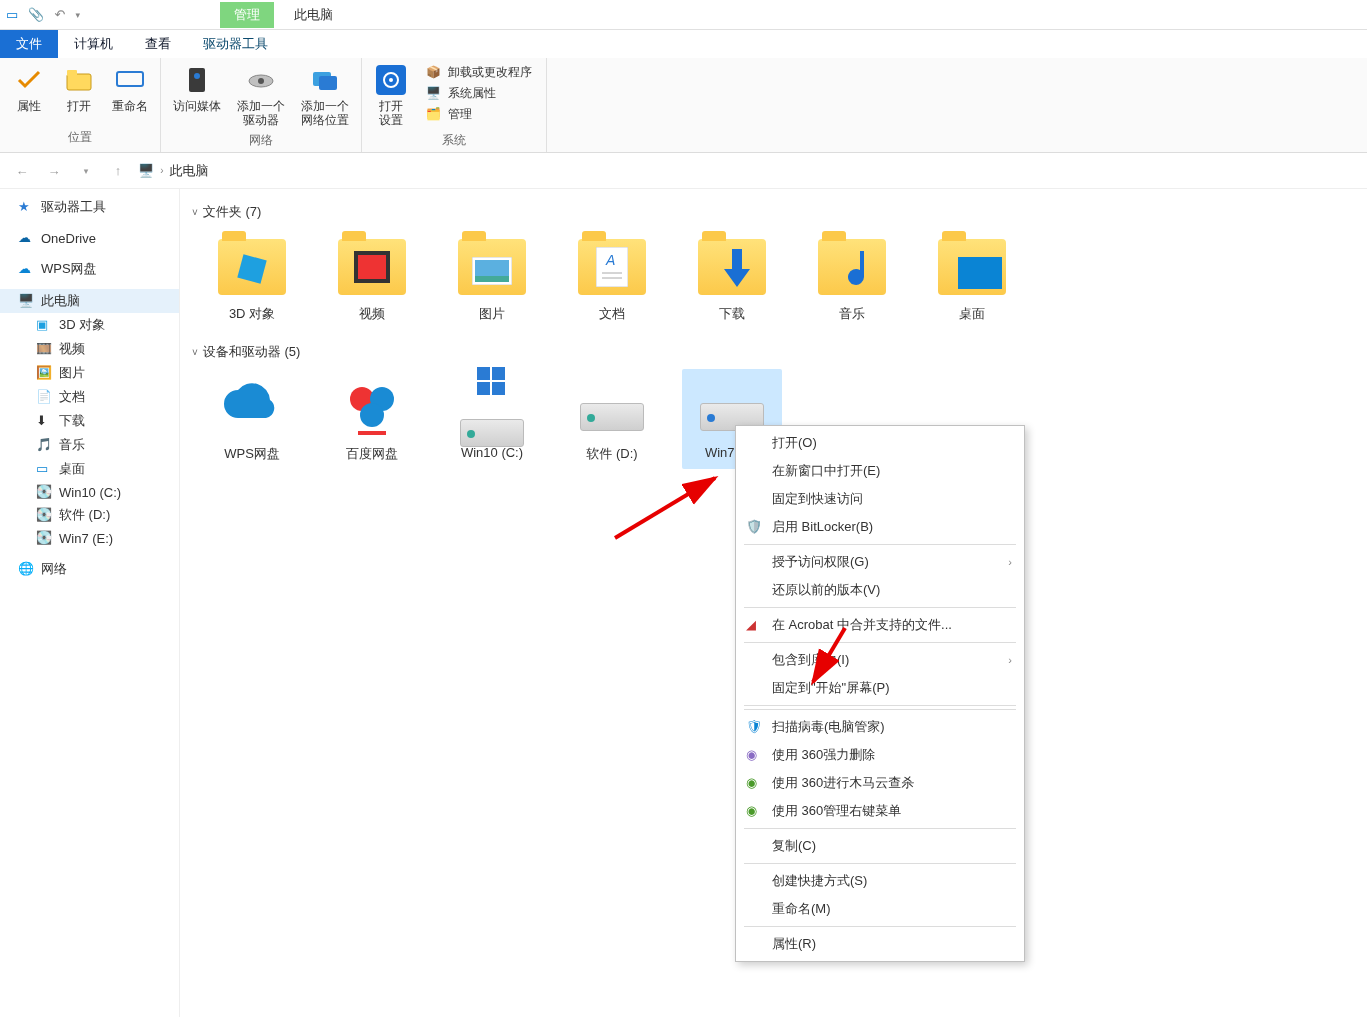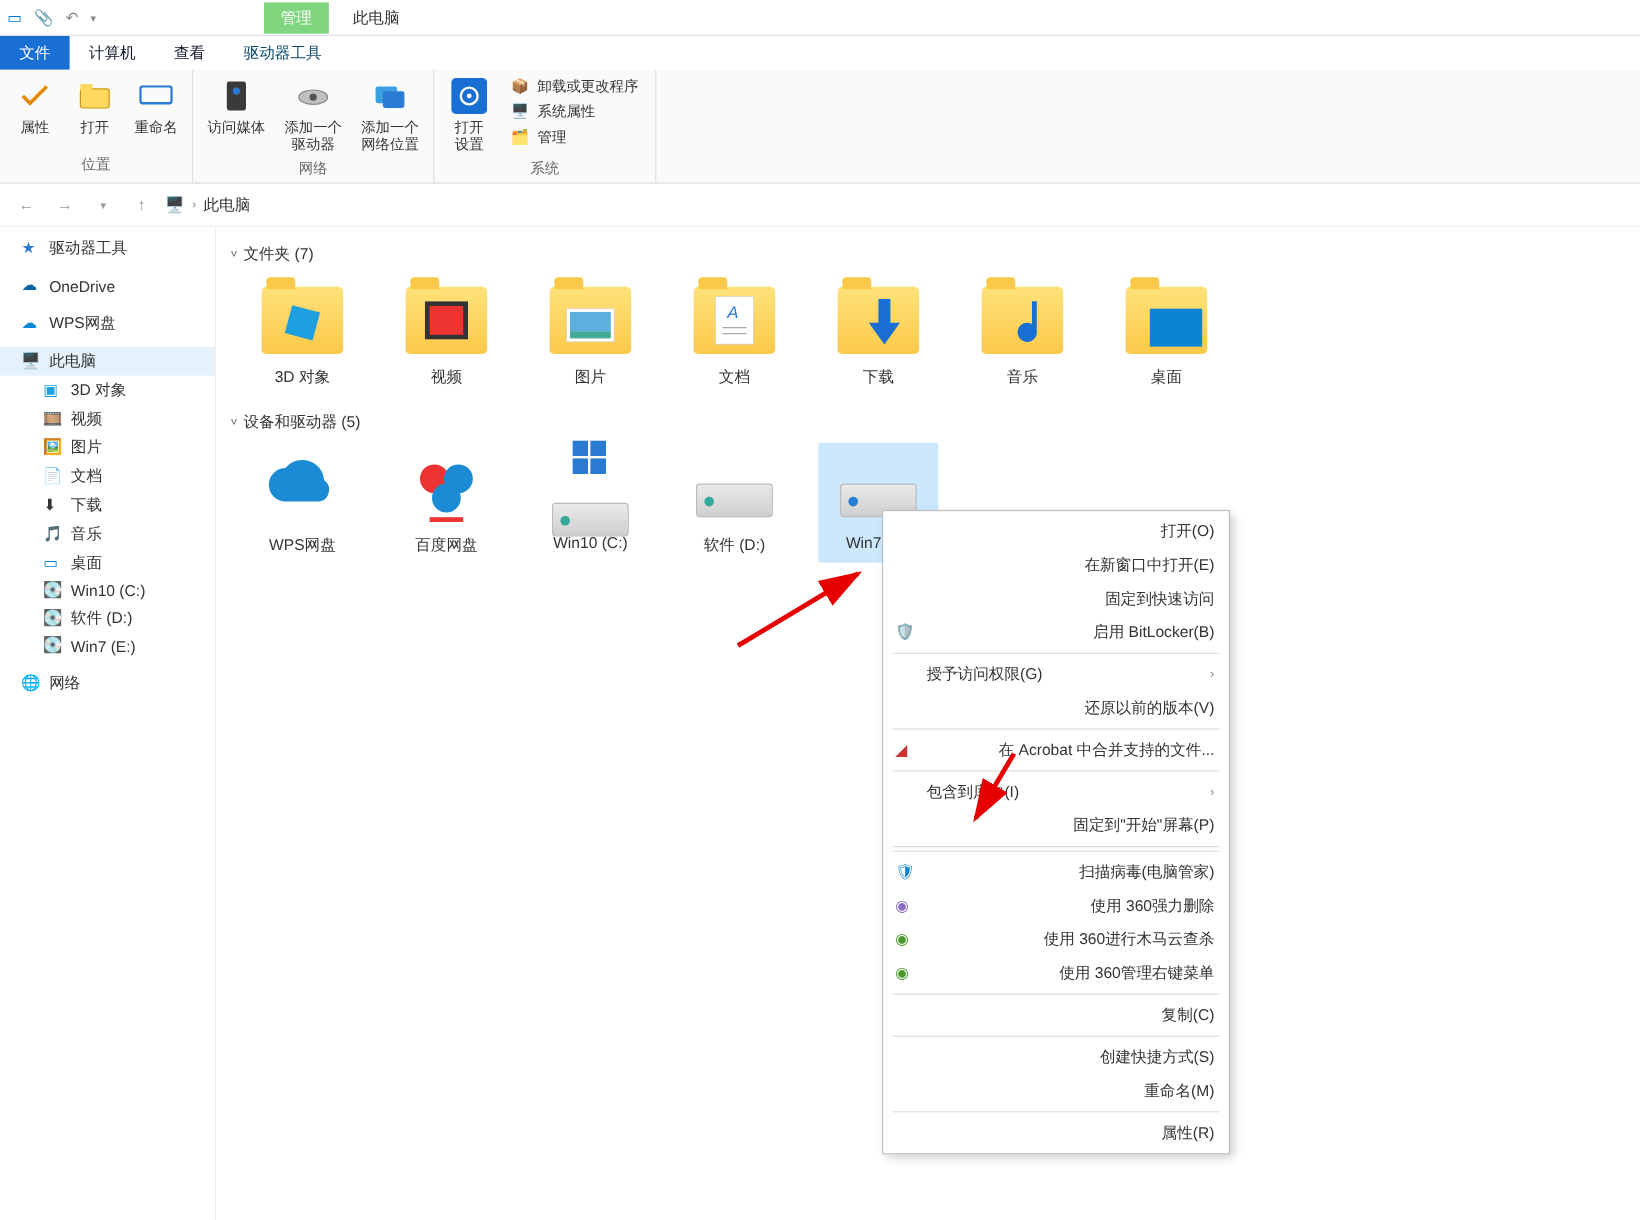--- a/index.html
+++ b/index.html
@@ -41,21 +41,21 @@
 .main { flex: 1; padding: 8px 12px; position: relative; }
 .group-header { display: flex; align-items: center; gap: 5px; font-size: 13px; color: #333; margin: 6px 0 8px; cursor: pointer; }
 .group-header .chev { color: #666; font-size: 10px; }
 .items-grid { display: flex; flex-wrap: wrap; gap: 20px; padding-left: 10px; }
 .grid-item { width: 100px; display: flex; flex-direction: column; align-items: center; gap: 6px; padding: 6px 4px; cursor: pointer; border-radius: 2px; }
 .grid-item.selected { background: #cce8ff; }
 .grid-item .big-icon { width: 72px; height: 64px; display: flex; align-items: center; justify-content: center; }
 .grid-item .item-label { font-size: 13px; text-align: center; }
 
 .context-menu { position: absolute; left: 735px; top: 425px; width: 290px; background: #fff; border: 1px solid #c0c0c0; box-shadow: 3px 3px 8px rgba(0,0,0,0.2); padding: 3px 0; z-index: 100; }
-.context-menu .mi { padding: 5px 12px 5px 36px; font-size: 13px; cursor: pointer; position: relative; display: flex; align-items: center; justify-content: flex-end; }
+.context-menu .mi { padding: 5px 12px 5px 36px; font-size: 13px; cursor: pointer; position: relative; display: flex; align-items: center; }
 .context-menu .mi.highlight { background: #f0f0f0; }
 .context-menu .mi .arrow { margin-left: auto; color: #888; font-size: 11px; }
 .context-menu .mi .mico { position: absolute; left: 10px; width: 16px; height: 16px; }
 .context-menu .sep { height: 1px; background: #dcdcdc; margin: 3px 8px; }
 
 .annotation-arrow { position: absolute; pointer-events: none; z-index: 200; }
 
 
 .folder-yellow { width: 68px; height: 56px; background: linear-gradient(#ffe27a,#fcc94a); border-radius: 4px; position: relative; }
 .folder-yellow::before { content:""; position:absolute; top:-8px; left:4px; width:24px; height:10px; background:#fcc94a; border-radius:3px 3px 0 0; }

